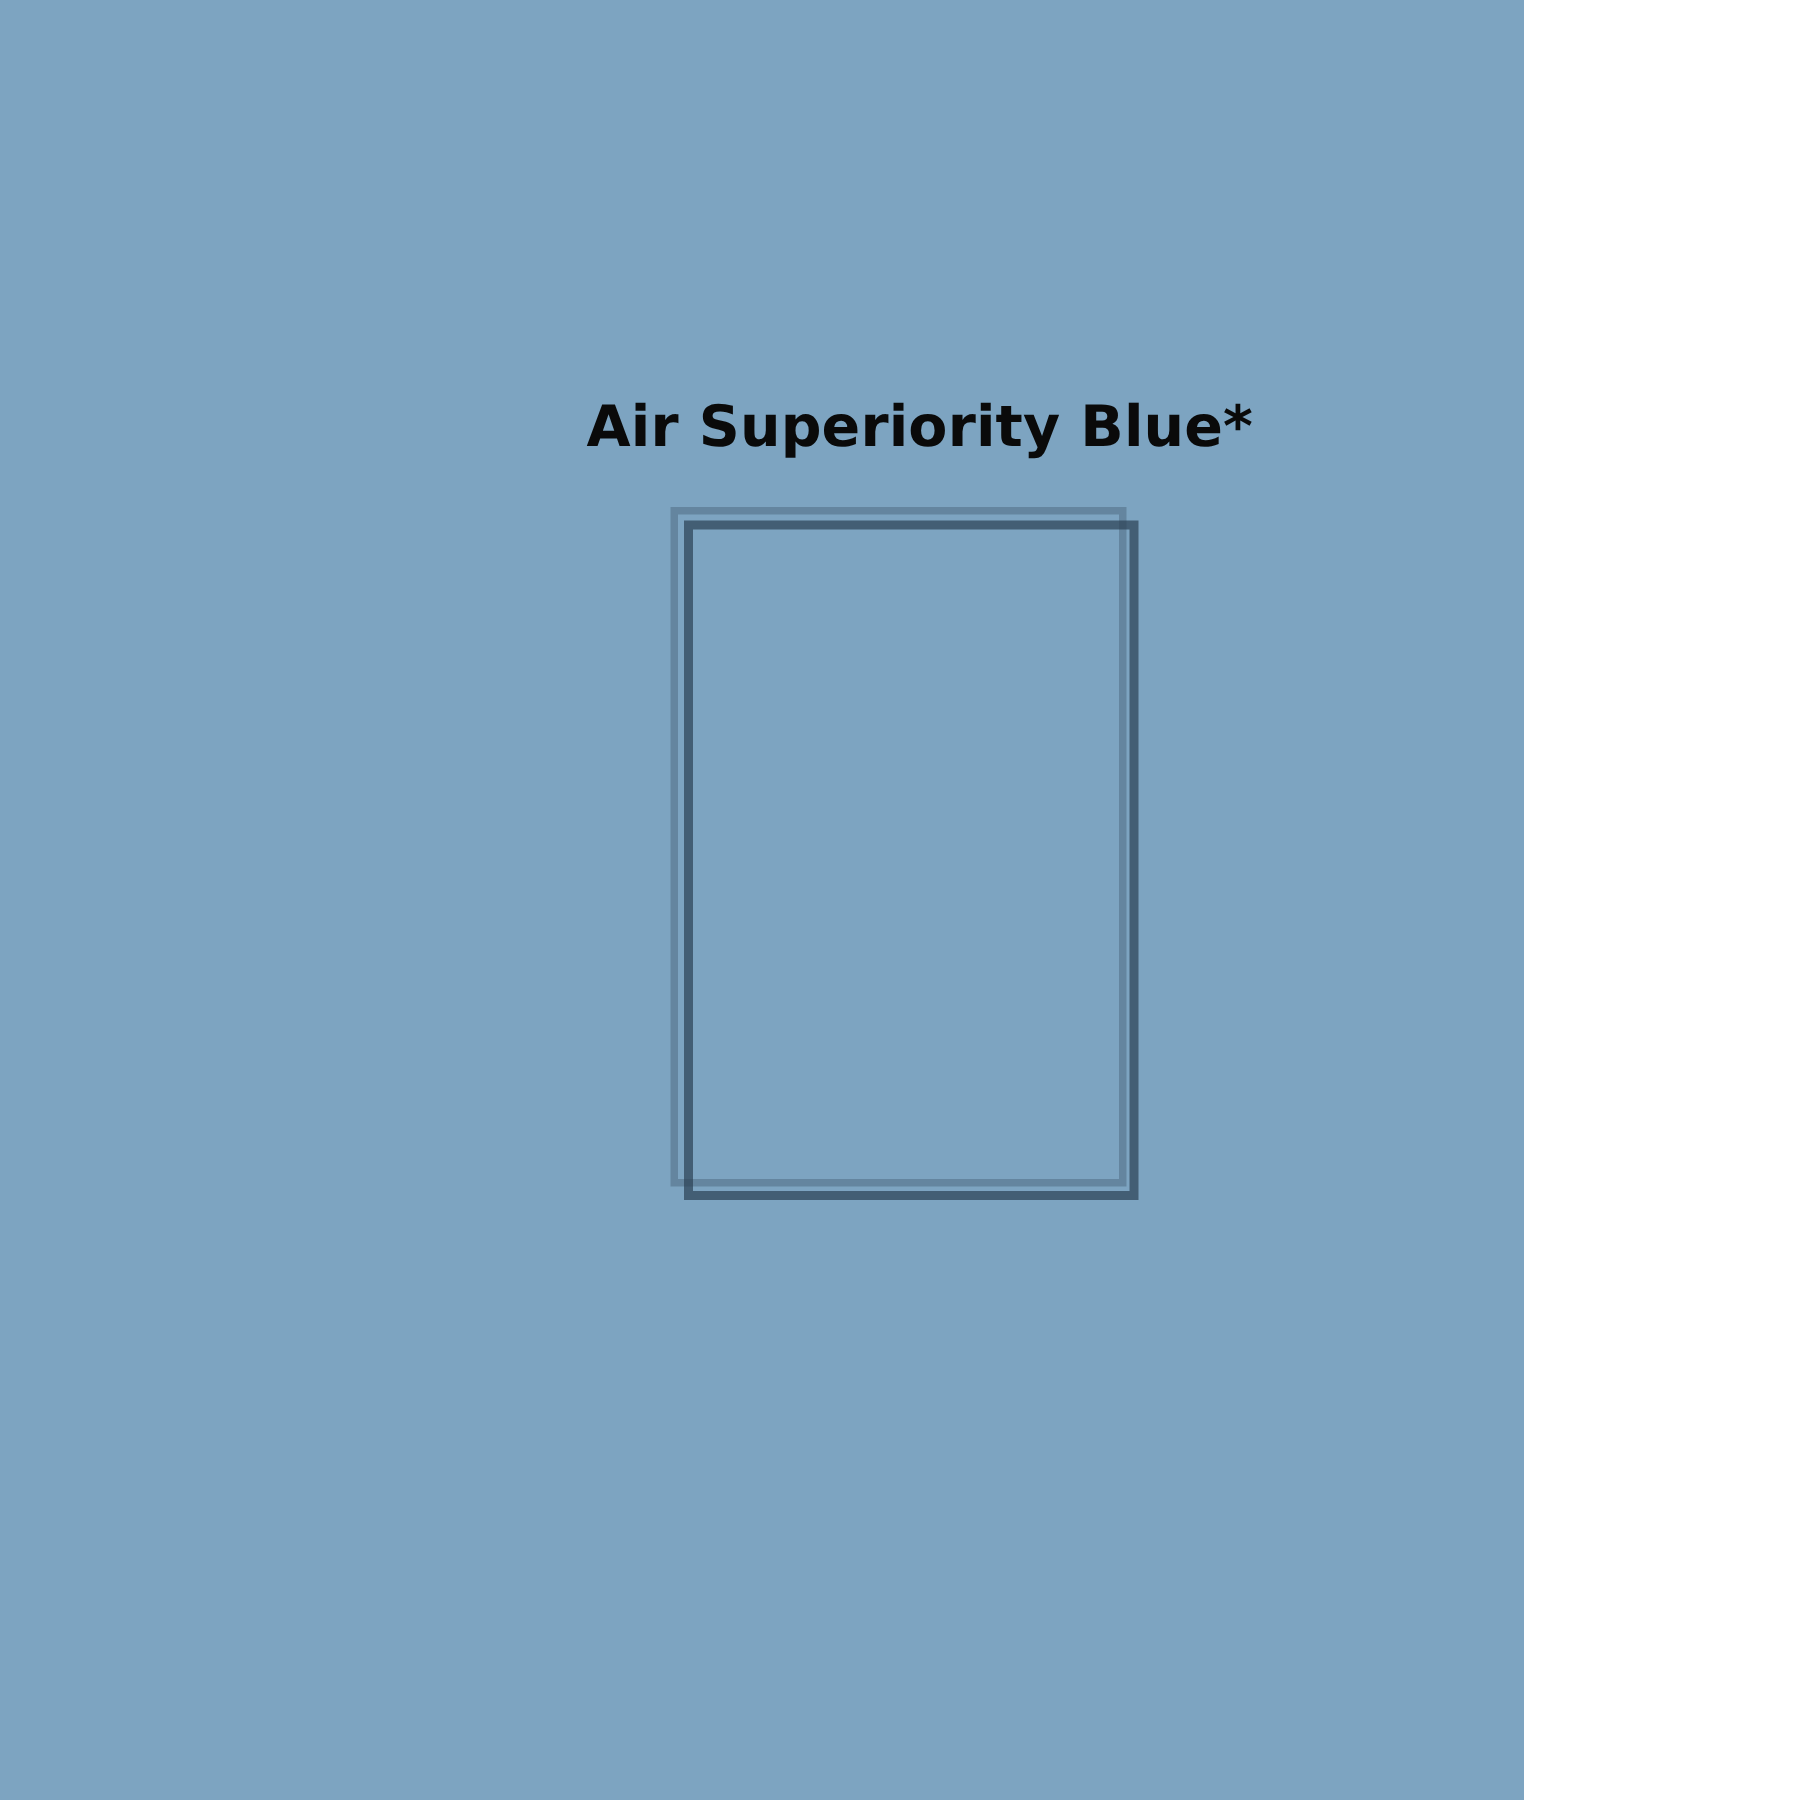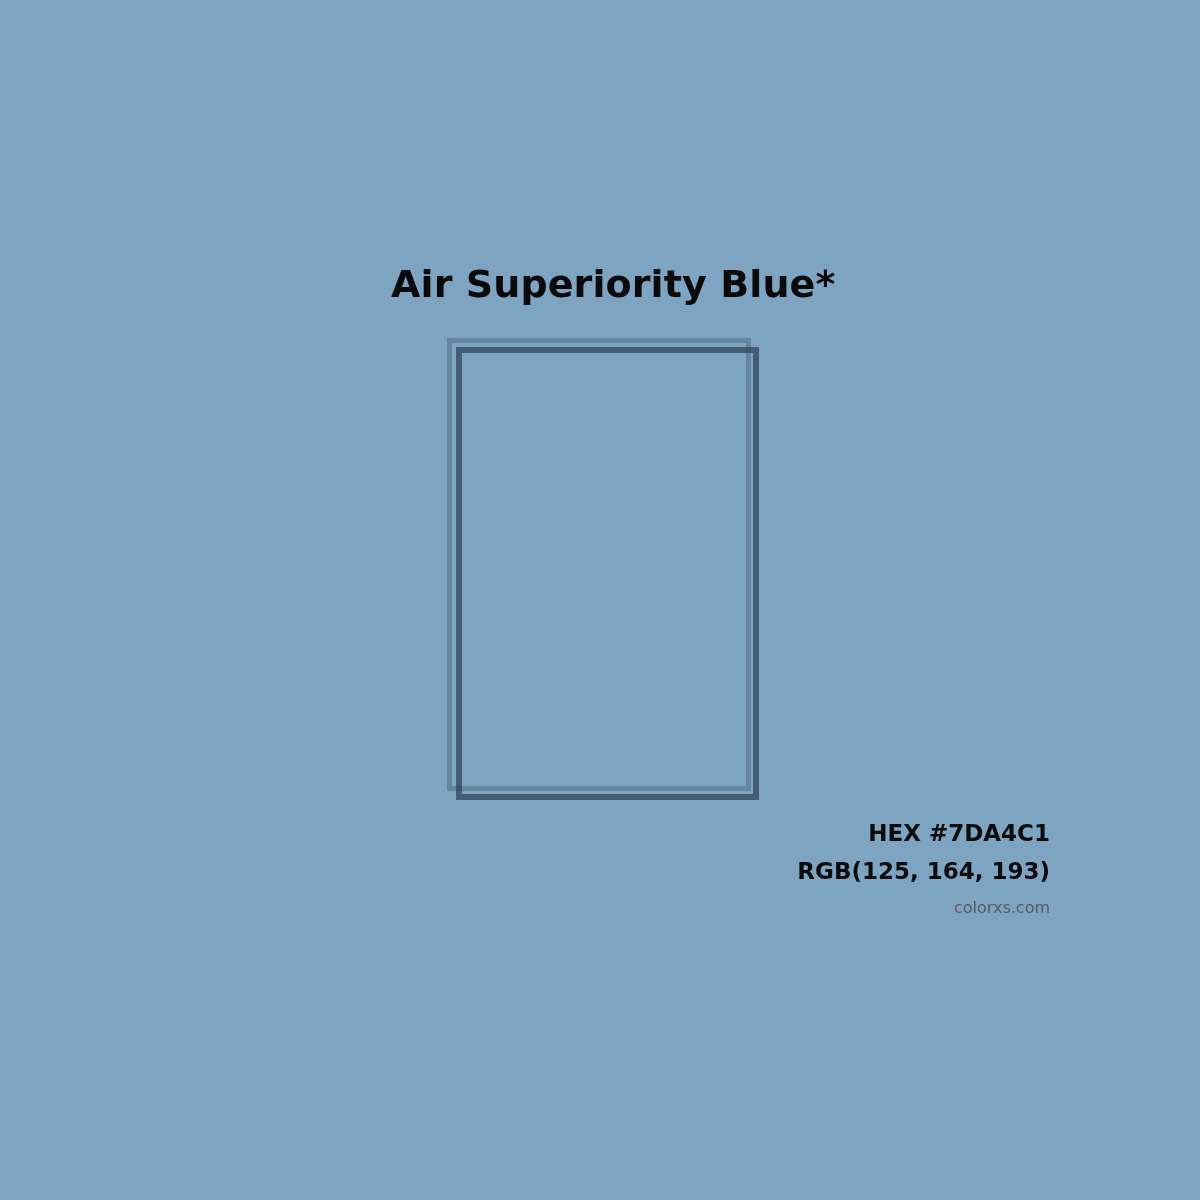--- a/index.html
+++ b/index.html
@@ -8,24 +8,23 @@
   }
   body {
     width: 1200px;
     height: 1200px;
     overflow: hidden;
     font-family: "DejaVu Sans", "Liberation Sans", sans-serif;
   }
 
   #page {
     position: relative;
-    width: 1200px;
+    width: 1016px;
     height: 1200px;
     background: #7da4c1;
-    text-align: right;
   }
 
   
   #color-title {
     position: absolute;
     left: 391px;
     top: 261px;
     margin: 0;
     font-size: 38px;
     line-height: 46px;
@@ -101,19 +100,14 @@
 
 <div id="page" style="background: rgb(125, 164, 193);">
 
   <h1 id="color-title">Air Superiority Blue*</h1>
 
   <div id="swatch-area">
     <div id="swatch-frame-back" class="swatch-frame"></div>
     <div id="swatch-frame-front" class="swatch-frame"></div>
   </div>
 
-  <div id="color-info">
-    <p class="info-line">HEX #7DA4C1</p>
-    <p class="info-line">RGB(125, 164, 193)</p>
-    <p id="site-watermark">colorxs.com</p>
-  </div>
 
 </div>
 
 </body></html>

